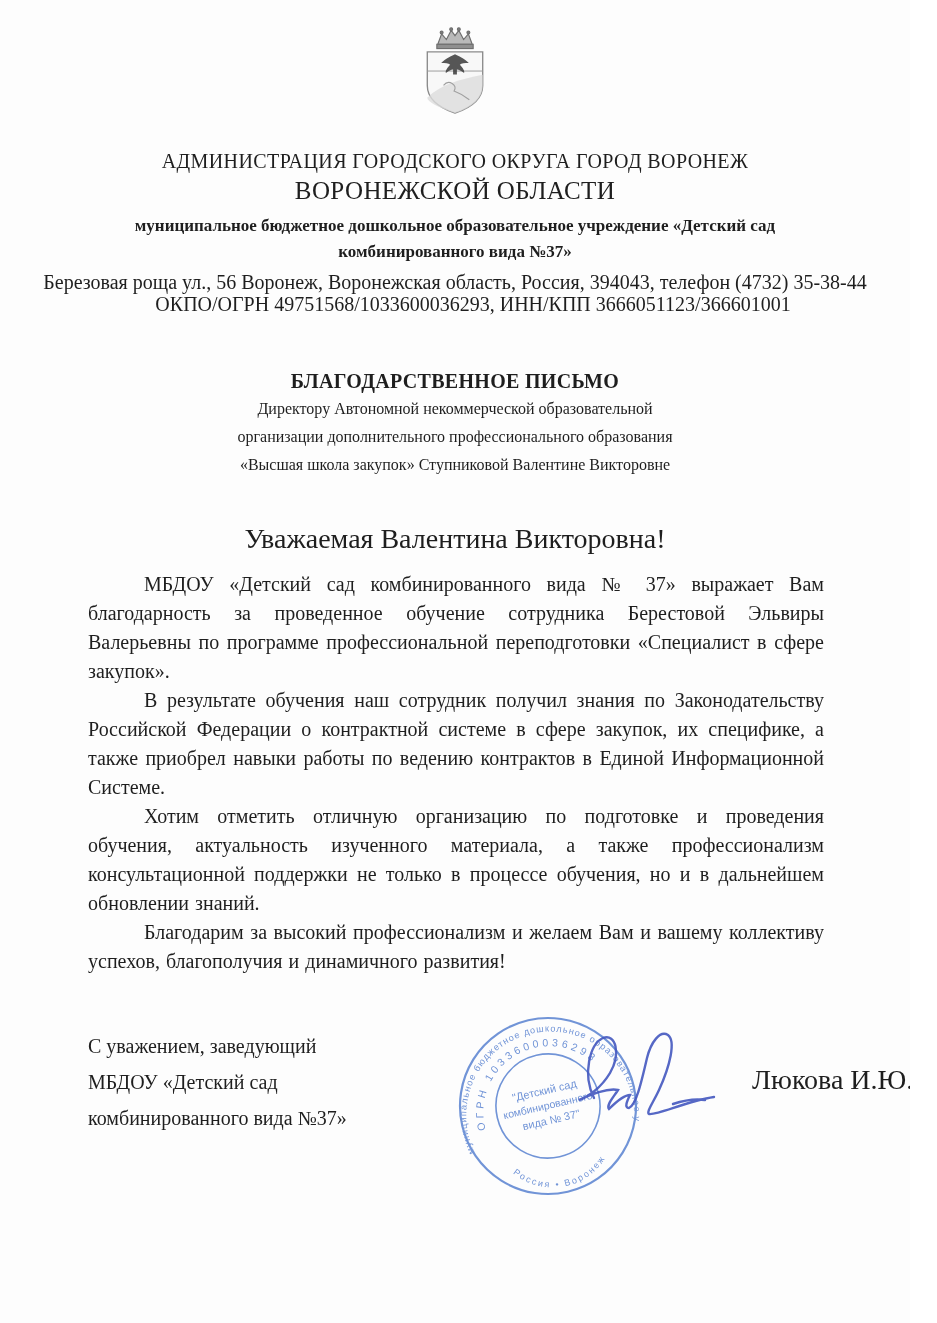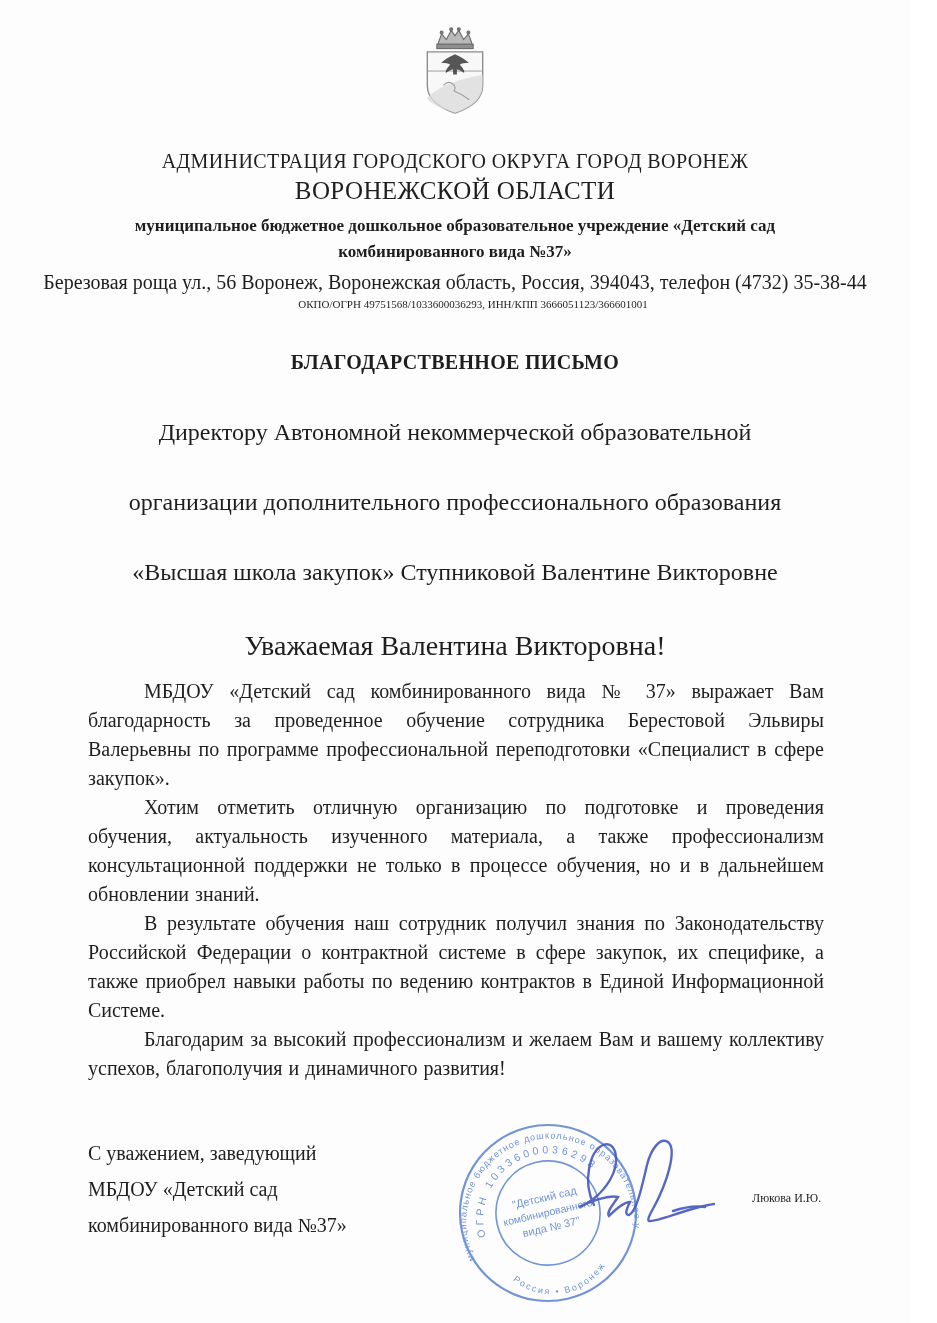--- a/index.html
+++ b/index.html
@@ -14,39 +14,39 @@
   }
   .center{text-align:center;}
   
   .emblem{display:block;margin:24px auto 0;width:86px;height:96px;}
   
   .admin-line1{margin-top:26px;font-size:20px;line-height:30px;letter-spacing:.4px;}
   .admin-line2{font-size:25px;line-height:30px;letter-spacing:.4px;}
   .org-line{font-size:17px;font-weight:bold;line-height:26px;}
   .org-block{margin-top:7px;}
   .addr-line{font-size:20px;line-height:22px;margin-top:6px;}
-  .codes-line{font-size:11px;line-height:22px;margin-left:36px;}
+  .codes-line{font-size:20px;line-height:22px;margin-left:36px;}
   
-  .doc-title{margin-top:34px;font-size:20px;font-weight:bold;line-height:27px;letter-spacing:.3px;}
-  .addressee-line{font-size:24px;line-height:28px;margin-top:42px;}
+  .doc-title{margin-top:53px;font-size:20px;font-weight:bold;line-height:27px;letter-spacing:.3px;}
+  .addressee-line{font-size:16px;line-height:28px;}
   .salutation{margin-top:46px;font-size:28px;line-height:28px;}
   
   .body-block{margin:17px 86px 0 88px;}
   .body-block p{
     margin:0;
     font-size:20px;
     line-height:29px;
     text-align:justify;
     text-indent:56px;
     word-spacing:1px;
   }
   
   .sign-area{position:relative;margin-top:48px;height:240px;}
   .sig-left{position:absolute;left:88px;top:4px;font-size:20px;line-height:36px;white-space:nowrap;}
-  .sig-name{position:absolute;left:752px;top:60px;font-size:12px;white-space:nowrap;}
+  .sig-name{position:absolute;left:752px;top:40px;font-size:28px;white-space:nowrap;}
   .stamp-wrap{position:absolute;left:442px;top:-24px;width:300px;height:215px;}
   .stamp-wrap svg{display:block;}
 </style>
 </head>
 <body>
 
 <div class="page">
 
   <svg class="emblem" viewBox="0 0 90 100" xmlns="http://www.w3.org/2000/svg">
     <g stroke="#6f6f6f" fill="#b9b9b9" stroke-width="1.2">
@@ -79,22 +79,22 @@
   <div class="center">
     <div class="addressee-line">Директору Автономной некоммерческой образовательной</div>
     <div class="addressee-line">организации дополнительного профессионального образования</div>
     <div class="addressee-line">«Высшая школа закупок» Ступниковой Валентине Викторовне</div>
   </div>
 
   <div class="salutation center">Уважаемая Валентина Викторовна!</div>
 
   <div class="body-block">
     <p>МБДОУ «Детский сад комбинированного вида № 37» выражает Вам благодарность за проведенное обучение сотрудника Берестовой Эльвиры Валерьевны по программе профессиональной переподготовки «Специалист в сфере закупок».</p>
+    <p>В результате обучения наш сотрудник получил знания по Законодательству Российской Федерации о контрактной системе в сфере закупок, их специфике, а также приобрел навыки работы по ведению контрактов в Единой Информационной Системе.</p>
     <p>Хотим отметить отличную организацию по подготовке и проведения обучения, актуальность изученного материала, а также профессионализм консультационной поддержки не только в процессе обучения, но и в дальнейшем обновлении знаний.</p>
-    <p>В результате обучения наш сотрудник получил знания по Законодательству Российской Федерации о контрактной системе в сфере закупок, их специфике, а также приобрел навыки работы по ведению контрактов в Единой Информационной Системе.</p>
     <p>Благодарим за высокий профессионализм и желаем Вам и вашему коллективу успехов, благополучия и динамичного развития!</p>
   </div>
 
   <div class="sign-area">
     <div class="sig-left">
       <div>С уважением, заведующий</div>
       <div>МБДОУ «Детский сад</div>
       <div>комбинированного вида №37»</div>
     </div>
 

